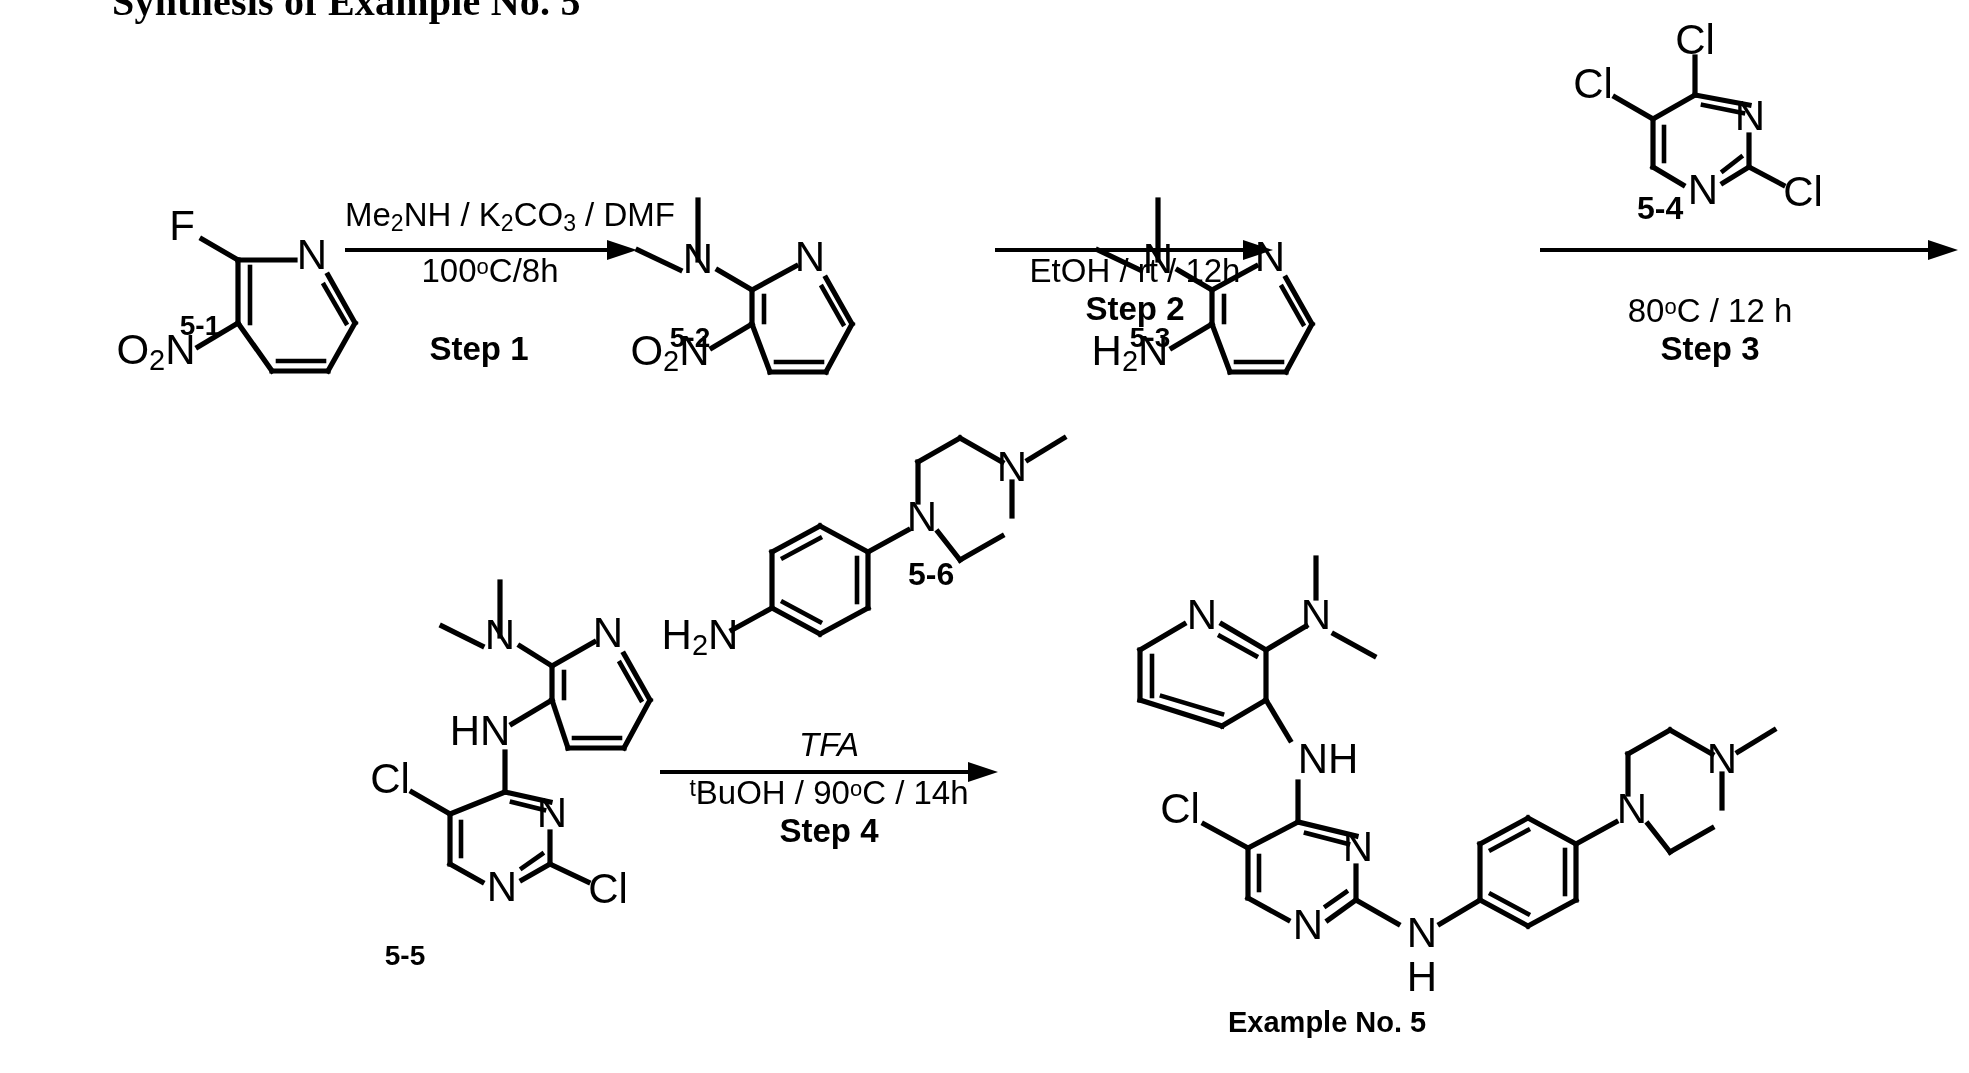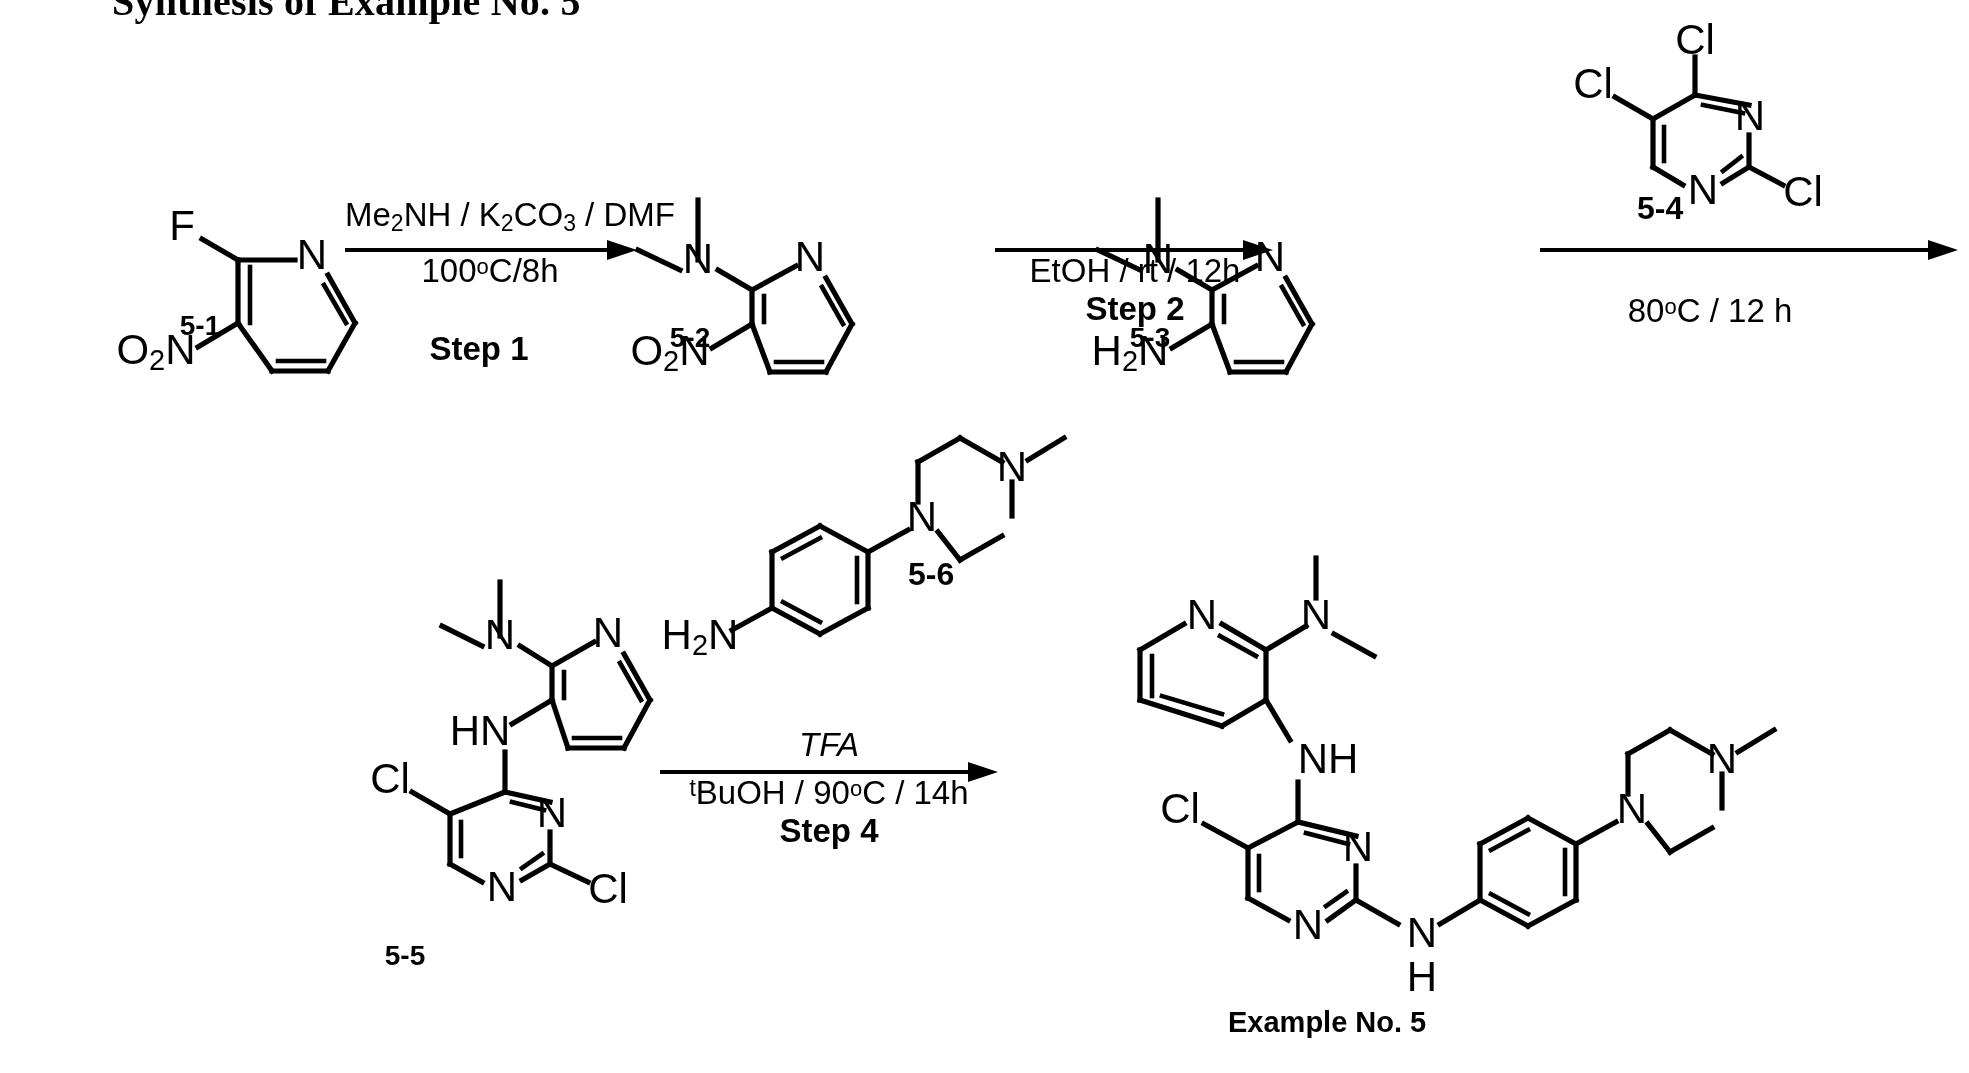--- a/index.html
+++ b/index.html
@@ -146,20 +146,21 @@
     <text class="atom" x="158" y="168">N</text>
     <text class="atom" x="258" y="170">Cl</text>
   </svg>
   <div class="reag" style="left:1637px;top:190px;">5-4</div>
 
   <svg width="430" height="40" style="left:1540px;top:238px;">
     <path class="arrow-line" d="M 0 12 L 392 12"></path>
     <path d="M 388 2 L 418 12 L 388 22 Z" fill="#000"></path>
   </svg>
   <div class="cond" style="left:1540px;top:292px;width:340px;">80<span class="sup">o</span>C / 12 h</div>
+  <div class="cond" style="left:1540px;top:330px;width:340px;"><b>Step 3</b></div>
 
   <svg width="400" height="400" style="left:300px;top:470px;">
 
     <path class="bond" d="M 200 166 L 200 112"></path>
     <path class="bond" d="M 182 176 L 142 156"></path>
     <path class="bond" d="M 220 176 L 252 196"></path>
     <text class="atom" x="200" y="168">N</text>
 
     <g class="bond">
       <path d="M 252 196 L 294 172"></path>

